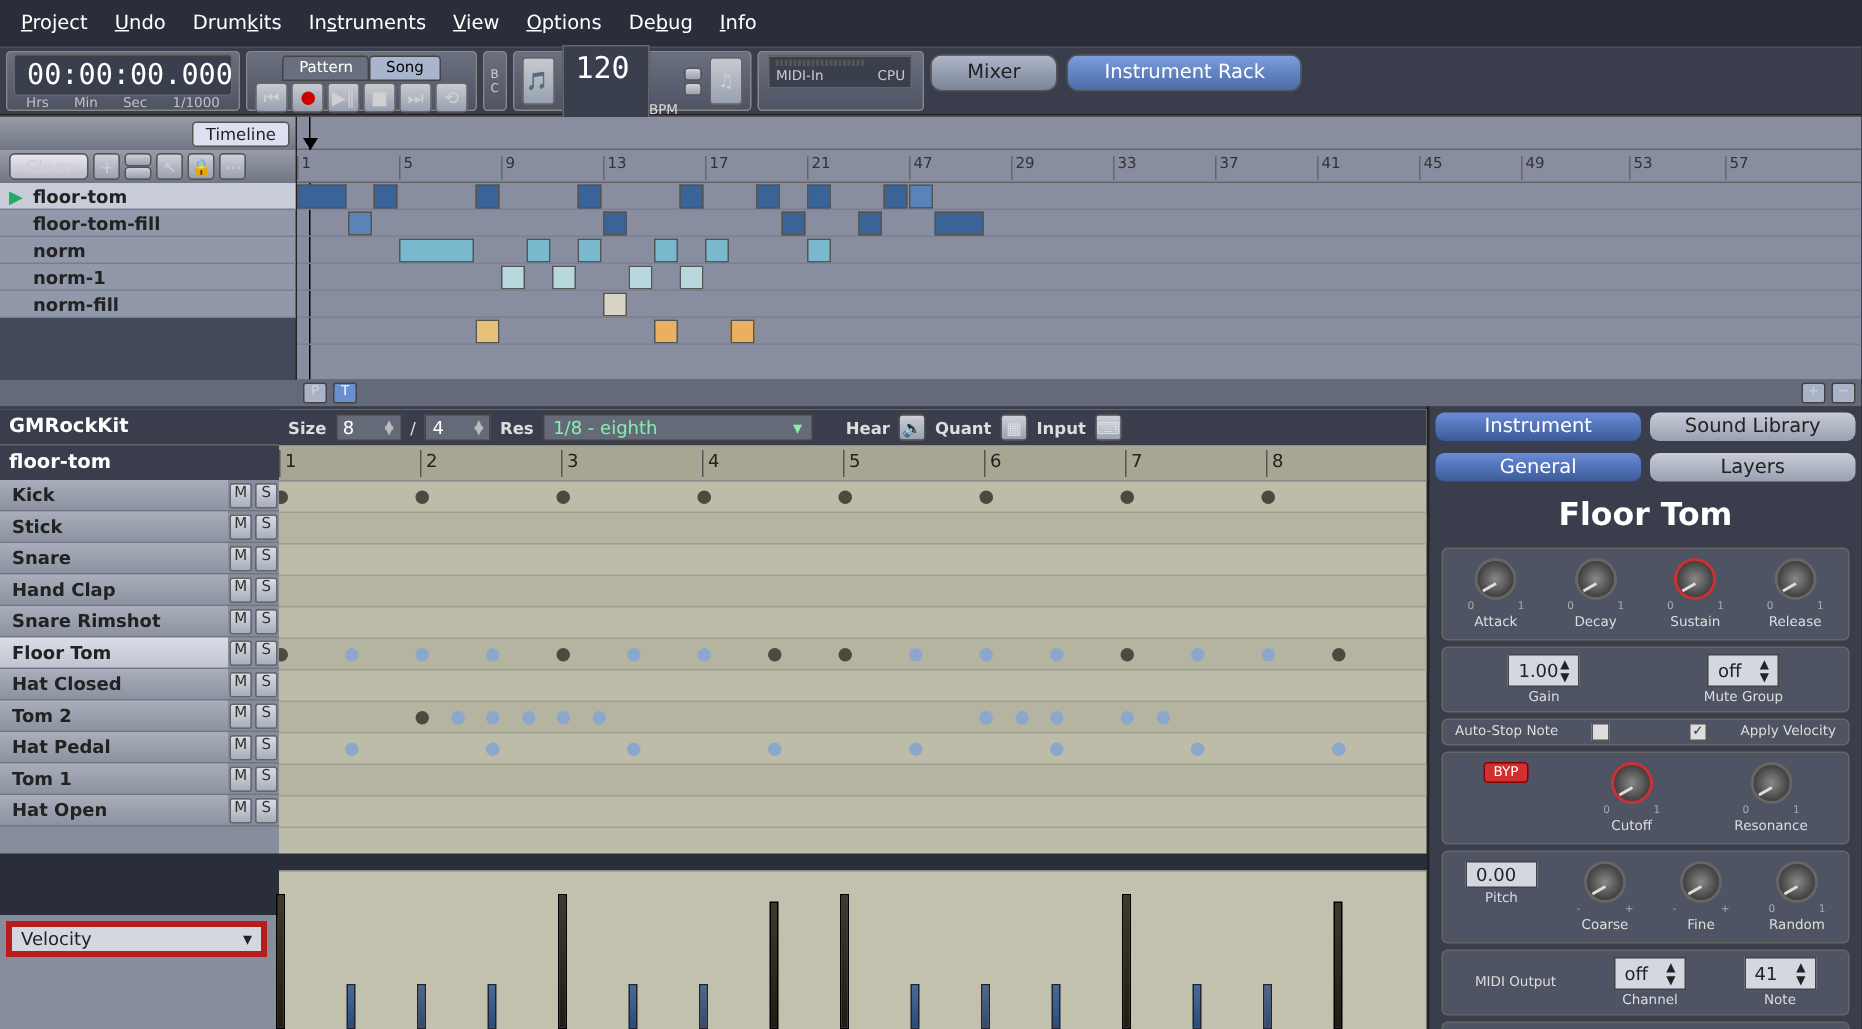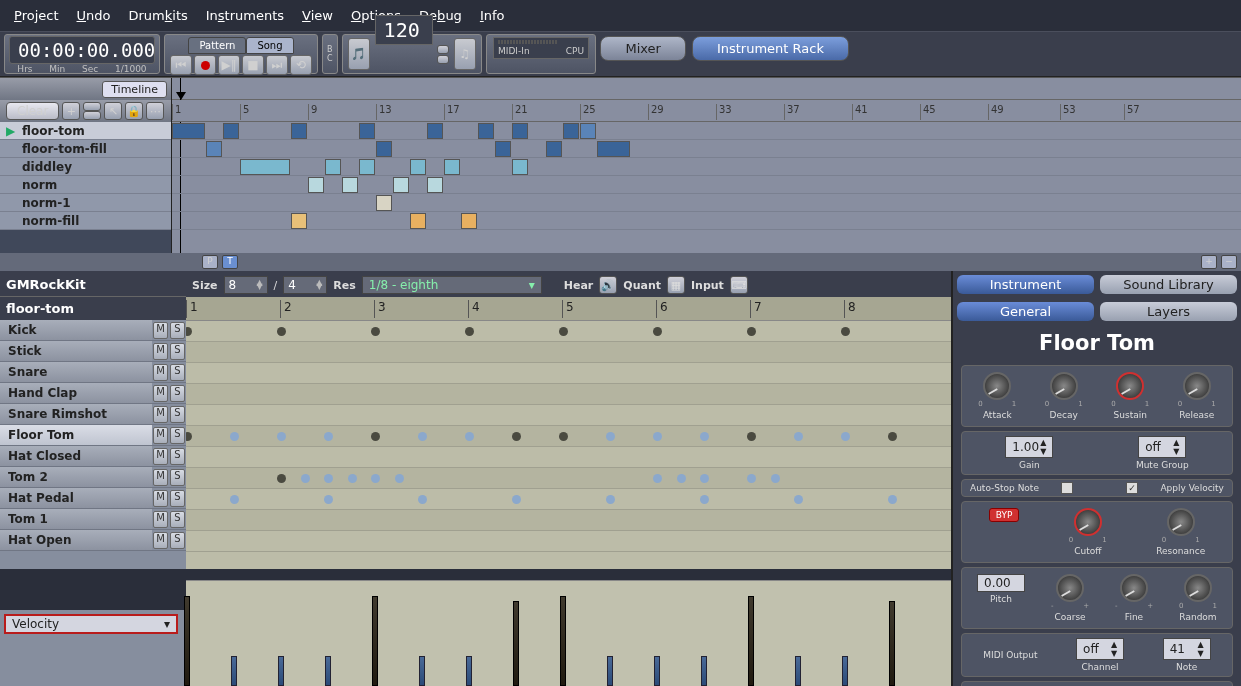--- a/index.html
+++ b/index.html
@@ -17,21 +17,21 @@
 .bpm-box { font-family: monospace; font-size: 20px; background: #3a3f4d; border: 1px solid #666; color: #fff; padding: 2px 8px; width: 58px; }
 .bpm-lbl { font-size: 9px; text-align: left; color: #ddd; margin-top: 39px; }
 .cpu-box { background: #3a3f4d; border: 1px solid #666; padding: 2px 4px; font-size: 9px; color: #ccc; display: flex; flex-direction: column; gap: 2px; width: 96px; }
 .meter-row { display: flex; gap: 1px; }
 .meter-row span { width: 2px; height: 4px; background: #555; }
 .jbtn { font-size: 10px; padding: 1px 6px; background: linear-gradient(#b8c0d0,#888fa0); border: 1px solid #555; border-radius: 3px; cursor: pointer; margin: 1px; }
 .bigbtn { padding: 4px 24px; font-size: 13px; background: linear-gradient(#aeb6c8,#7c8498); border: 1px solid #555; border-radius: 8px; cursor: pointer; color: #222; }
 .bigbtn.act { background: linear-gradient(#7c9edc,#4a6aa8); color: #fff; }
 
 .timeline-area { display: flex; border-top: 1px solid #555; }
-.tl-left { width: 172px; background: #40485a; border-right: 1px solid #222; }
+.tl-left { width: 198px; background: #40485a; border-right: 1px solid #222; }
 .tl-toolbar { background: linear-gradient(#989ca8,#707684); height: 22px; display: flex; align-items: center; justify-content: flex-end; padding: 0 4px; gap: 2px; }
 .tl-toolbar .lbl { background: #dedff0; border: 1px solid #555; border-radius: 3px; padding: 1px 8px; font-size: 11px; color: #222; margin-left: auto; }
 .tl-row2 { background: linear-gradient(#989ca8,#707684); height: 22px; display: flex; align-items: center; padding: 0 6px; gap: 3px; }
 .clear-btn { background: linear-gradient(#e8e8f0,#babcc8); border: 1px solid #555; border-radius: 4px; padding: 1px 10px; font-size: 12px; cursor: pointer; }
 .sq-btn { width: 18px; height: 18px; background: linear-gradient(#d0d0d8,#98a0b0); border: 1px solid #555; border-radius: 3px; display: inline-flex; align-items: center; justify-content: center; cursor: pointer; font-size: 11px; }
 .tl-patterns { background: #9098aa; }
 .tl-pat-row { height: 18px; border-bottom: 1px solid #7a8090; display: flex; align-items: center; padding-left: 22px; font-size: 12px; color: #222; font-weight: bold; }
 .tl-pat-row.sel { background: #c8ccd8; }
 .tl-right { flex: 1; overflow: hidden; position: relative; background: #888ea0; }
 .tl-ruler-top { height: 22px; background: #888ea0; border-bottom: 1px solid #666; }
@@ -60,21 +60,21 @@
 .pat-spin .arr { font-size: 8px; line-height: 4px; color: #bbb; }
 .pat-combo { background: #656a78; border: 1px solid #444; color: #86efac; padding: 1px 6px; height: 18px; width: 180px; display: inline-flex; align-items: center; justify-content: space-between; font-size: 12px; }
 .pat-ruler { height: 24px; background: #a6a692; position: relative; border-bottom: 1px solid #888; }
 .pat-tick { position: absolute; font-size: 12px; color: #222; top: 3px; padding-left: 3px; border-left: 1px solid #555; height: 18px; }
 .pat-grid { position: relative; }
 .pat-row { height: 21px; border-bottom: 1px solid #a0a090; position: relative; }
 .pat-row.sel { background: #e6e4d4; }
 .pat-row.alt { background: #b4b4a0; }
 .note-dot { position: absolute; width: 9px; height: 9px; border-radius: 50%; background: #4a4a40; top: 6px; }
 .note-dot.soft { background: #8ba8cc; }
-.vel-sel { width: 174px; background: #d4d6e0; border: 2px solid #b91c1c; margin: 4px; padding: 1px 6px; font-size: 12px; color: #222; display: flex; justify-content: space-between; align-items: center; }
+.vel-sel { width: 174px; background: #d4d6e0; border: 4px solid #b91c1c; margin: 4px; padding: 1px 6px; font-size: 12px; color: #222; display: flex; justify-content: space-between; align-items: center; }
 .vel-area { height: 88px; background: #c1c1ae; position: relative; border-top: 1px solid #888; }
 .vel-bar { position: absolute; bottom: 0; width: 6px; background: linear-gradient(#4a6a98, #2a4a78); border: 1px solid #223; }
 .vel-bar.dk { background: linear-gradient(#403a2e,#201a10); border-color: #000; }
 
 .right-panel { width: 290px; background: #3a3e4c; border-left: 2px solid #222; }
 .rtab-row { display: flex; gap: 6px; padding: 4px; }
 .rtab { flex: 1; text-align: center; padding: 2px; font-size: 13px; border-radius: 6px; cursor: pointer; }
 .rtab.blue { background: linear-gradient(#6a8cd8,#3a5a98); color: #fff; }
 .rtab.gray { background: linear-gradient(#c8ccd8,#98a0b0); color: #222; }
 .instr-title { text-align: center; font-size: 21px; font-weight: bold; color: #fff; padding: 6px; }
@@ -128,21 +128,21 @@
         </div>
       <div class="transport-btn">▶∥</div>
       <div class="transport-btn">■</div>
       <div class="transport-btn">⏭</div>
       <div class="transport-btn">⟲</div>
     </div>
   </div>
   <div class="panel" style="padding:2px 4px; font-size:8px; color:#ccc; text-align:center; line-height:9px;">B<br>C</div>
   <div class="panel" style="padding:2px 4px; gap:4px;">
     <div class="transport-btn" style="height:32px;">🎵</div>
-    <div style="display:flex; flex-direction:column;">
+    <div style="display:flex; flex-direction:row;">
       <div class="bpm-box">120</div>
       <div class="bpm-lbl">BPM</div>
     </div>
     <div style="display:flex; flex-direction:column; gap:1px;">
         <div class="sq-btn" style="height:9px;width:12px;"></div>
         <div class="sq-btn" style="height:9px;width:12px;"></div>
       </div>
     <div class="transport-btn" style="height:32px;">♫</div>
   </div>
   <div class="panel" style="flex-direction:column; padding:2px;">
@@ -197,37 +197,36 @@
           <div class="sq-btn" style="height:9px;"></div>
           <div class="sq-btn" style="height:9px;"></div>
         </div>
       <div class="sq-btn">↖</div>
       <div class="sq-btn">🔒</div>
       <div class="sq-btn">⋯</div>
     </div>
     <div class="tl-patterns" id="tl-patterns">
         <div class="tl-pat-row sel" style="position: relative;"><span style="position:absolute;left:6px;color:#2a6;">▶</span>floor-tom</div>
         <div class="tl-pat-row" style="position: relative;">floor-tom-fill</div>
-        <div class="tl-pat-row" style="position: relative;">diddley</div>
         <div class="tl-pat-row" style="position: relative;">norm</div>
         <div class="tl-pat-row" style="position: relative;">norm-1</div>
         <div class="tl-pat-row" style="position: relative;">norm-fill</div>
       </div>
   </div>
   <div class="tl-right">
     <div class="playhead"></div>
     <div class="tl-ruler-top"></div>
     <div class="tl-ruler" id="tl-ruler">
         <div class="tl-tick" style="left: 0px;">1</div>
         <div class="tl-tick" style="left: 68px;">5</div>
         <div class="tl-tick" style="left: 136px;">9</div>
         <div class="tl-tick" style="left: 204px;">13</div>
         <div class="tl-tick" style="left: 272px;">17</div>
         <div class="tl-tick" style="left: 340px;">21</div>
-        <div class="tl-tick" style="left: 408px;">25</div>
+        <div class="tl-tick" style="left: 408px;">47</div>
         <div class="tl-tick" style="left: 476px;">29</div>
         <div class="tl-tick" style="left: 544px;">33</div>
         <div class="tl-tick" style="left: 612px;">37</div>
         <div class="tl-tick" style="left: 680px;">41</div>
         <div class="tl-tick" style="left: 748px;">45</div>
         <div class="tl-tick" style="left: 816px;">49</div>
         <div class="tl-tick" style="left: 888px;">53</div>
         <div class="tl-tick" style="left: 952px;">57</div>
       </div>
     <div class="tl-grid" id="tl-grid">

